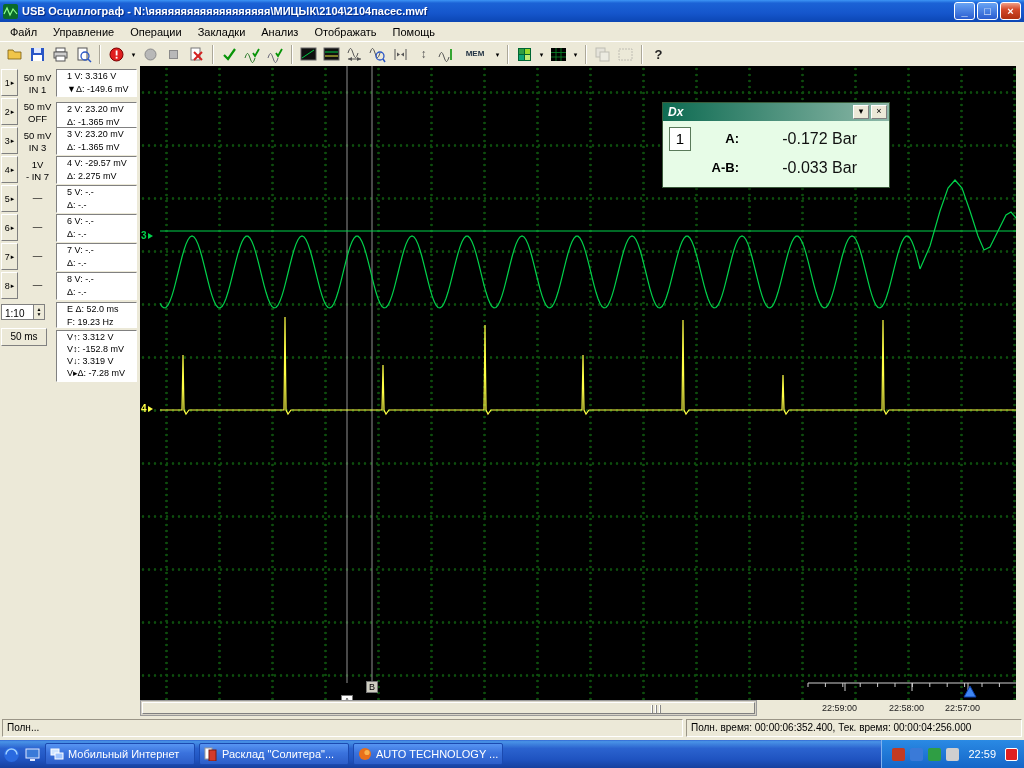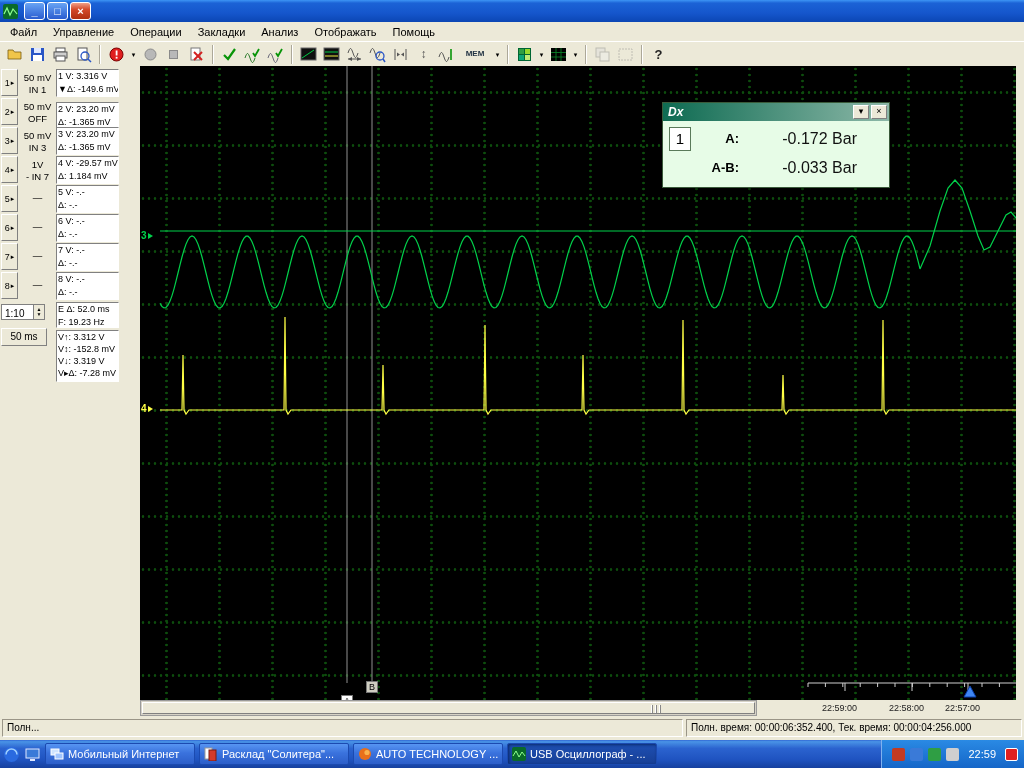--- a/index.html
+++ b/index.html
@@ -35,23 +35,23 @@
   .glyph.help{font-size:13px;font-weight:bold;color:#222;}
   .glyph.ud{font-size:12px;color:#555;}
   .disabled{opacity:.45;}
   
   .leftpanel{position:absolute;left:0;top:66px;width:140px;height:650px;background:#ece9d8;}
   .chbtn{position:absolute;left:1px;width:17px;height:27px;background:#ece9d8;
     border:1px solid;border-color:#fff #808080 #808080 #fff;font-size:9px;
     display:flex;align-items:center;justify-content:center;gap:1px;}
   .carr{font-size:7px;}
   .chrange{position:absolute;left:19px;width:37px;font-size:9.5px;text-align:center;line-height:1.3;}
-  .mbox{position:absolute;left:56px;width:63px;height:28px;background:#fff;
+  .mbox{position:absolute;left:56px;width:81px;height:28px;background:#fff;
     border:1px solid;border-color:#808080 #fff #fff #808080;font-size:9px;line-height:1.4;
-    padding:0 1px;white-space:nowrap;overflow:hidden;}
+    padding:0 10px;white-space:nowrap;overflow:hidden;}
   .mbox.tall{height:52px;line-height:1.35;}
   .spinner{position:absolute;left:1px;top:238px;width:44px;height:16px;background:#fff;
     border:1px solid #808080;font-size:10px;display:flex;align-items:flex-end;padding-left:3px;}
   .spin-arrows{margin-left:auto;width:11px;height:14px;display:flex;flex-direction:column;align-items:center;
     justify-content:center;font-size:5px;background:#ece9d8;border-left:1px solid #808080;line-height:1.1;}
   .tb-btn{position:absolute;left:1px;top:262px;width:46px;height:18px;background:#ece9d8;
     border:1px solid;border-color:#fff #808080 #808080 #fff;font-size:10px;text-align:center;line-height:16px;}
   
   .display{position:absolute;left:140px;top:66px;width:876px;height:634px;background-color:#000;
     background-image:
@@ -112,20 +112,21 @@
   .clock{color:#fff;font-size:11px;margin:0 4px;}
 </style>
 </head>
 <body>
 
 <div class="titlebar">
   <svg class="app-icon" width="15" height="15">
     <rect width="15" height="15" rx="2" fill="#0a6a2a"></rect>
     <polyline points="1,10 4,4 7,11 10,5 14,10" stroke="#8fff8f" stroke-width="1.2" fill="none"></polyline>
   </svg>
+  <span class="title-text">USB Осциллограф - N:\яяяяяяяяяяяяяяяяяяя\МИЦЫК\2104\2104пасес.mwf</span>
   <span class="wbtn">_</span>
   <span class="wbtn">□</span>
   <span class="wbtn close">×</span>
 </div>
 
 <div class="menubar">
   <span class="menu-item">Файл</span>
   <span class="menu-item">Управление</span>
   <span class="menu-item">Операции</span>
   <span class="menu-item">Закладки</span>
@@ -342,21 +343,21 @@
   <div class="chbtn" style="top:90px">
       <span>4</span>
       <span class="carr">▸</span>
     </div>
   <div class="chrange" style="top:93px">
       <div>1V</div>
       <div>- IN 7</div>
     </div>
   <div class="mbox" style="top:90px">
       <div>4 V: -29.57 mV</div>
-      <div>Δ: 1.184 mV</div>
+      <div>Δ: 2.275 mV</div>
     </div>
 
   <div class="chbtn" style="top:119px">
       <span>5</span>
       <span class="carr">▸</span>
     </div>
   <div class="chrange" style="top:126px">
       <div>—</div>
     </div>
   <div class="mbox" style="top:119px">
@@ -522,27 +523,20 @@
     </svg>
     <span>Расклад "Солитера"...</span>
   </div>
   <div class="tbar-btn">
     <svg class="ticon" width="14" height="14">
       <circle cx="7" cy="7" r="6" fill="#e8701a"></circle>
       <circle cx="9" cy="5.5" r="2.6" fill="#f9b24d"></circle>
     </svg>
     <span>AUTO TECHNOLOGY ...</span>
   </div>
-  <div class="tbar-btn active">
-    <svg class="ticon" width="14" height="14">
-      <rect width="14" height="14" rx="2" fill="#0a6a2a"></rect>
-      <polyline points="1,9 4,4 7,10 10,5 13,9" stroke="#8fff8f" fill="none"></polyline>
-    </svg>
-    <span>USB Осциллограф - ...</span>
-  </div>
 
   <div class="tray">
     <span class="tray-icon" style="background:#c23b22"></span>
     <span class="tray-icon" style="background:#3a7ad8"></span>
     <span class="tray-icon" style="background:#2f9e44"></span>
     <span class="tray-icon" style="background:#cfcfcf"></span>
     <span class="clock">22:59</span>
     <span class="tray-icon" style="background:#e02020;border:1px solid #fff"></span>
   </div>
 </div>

